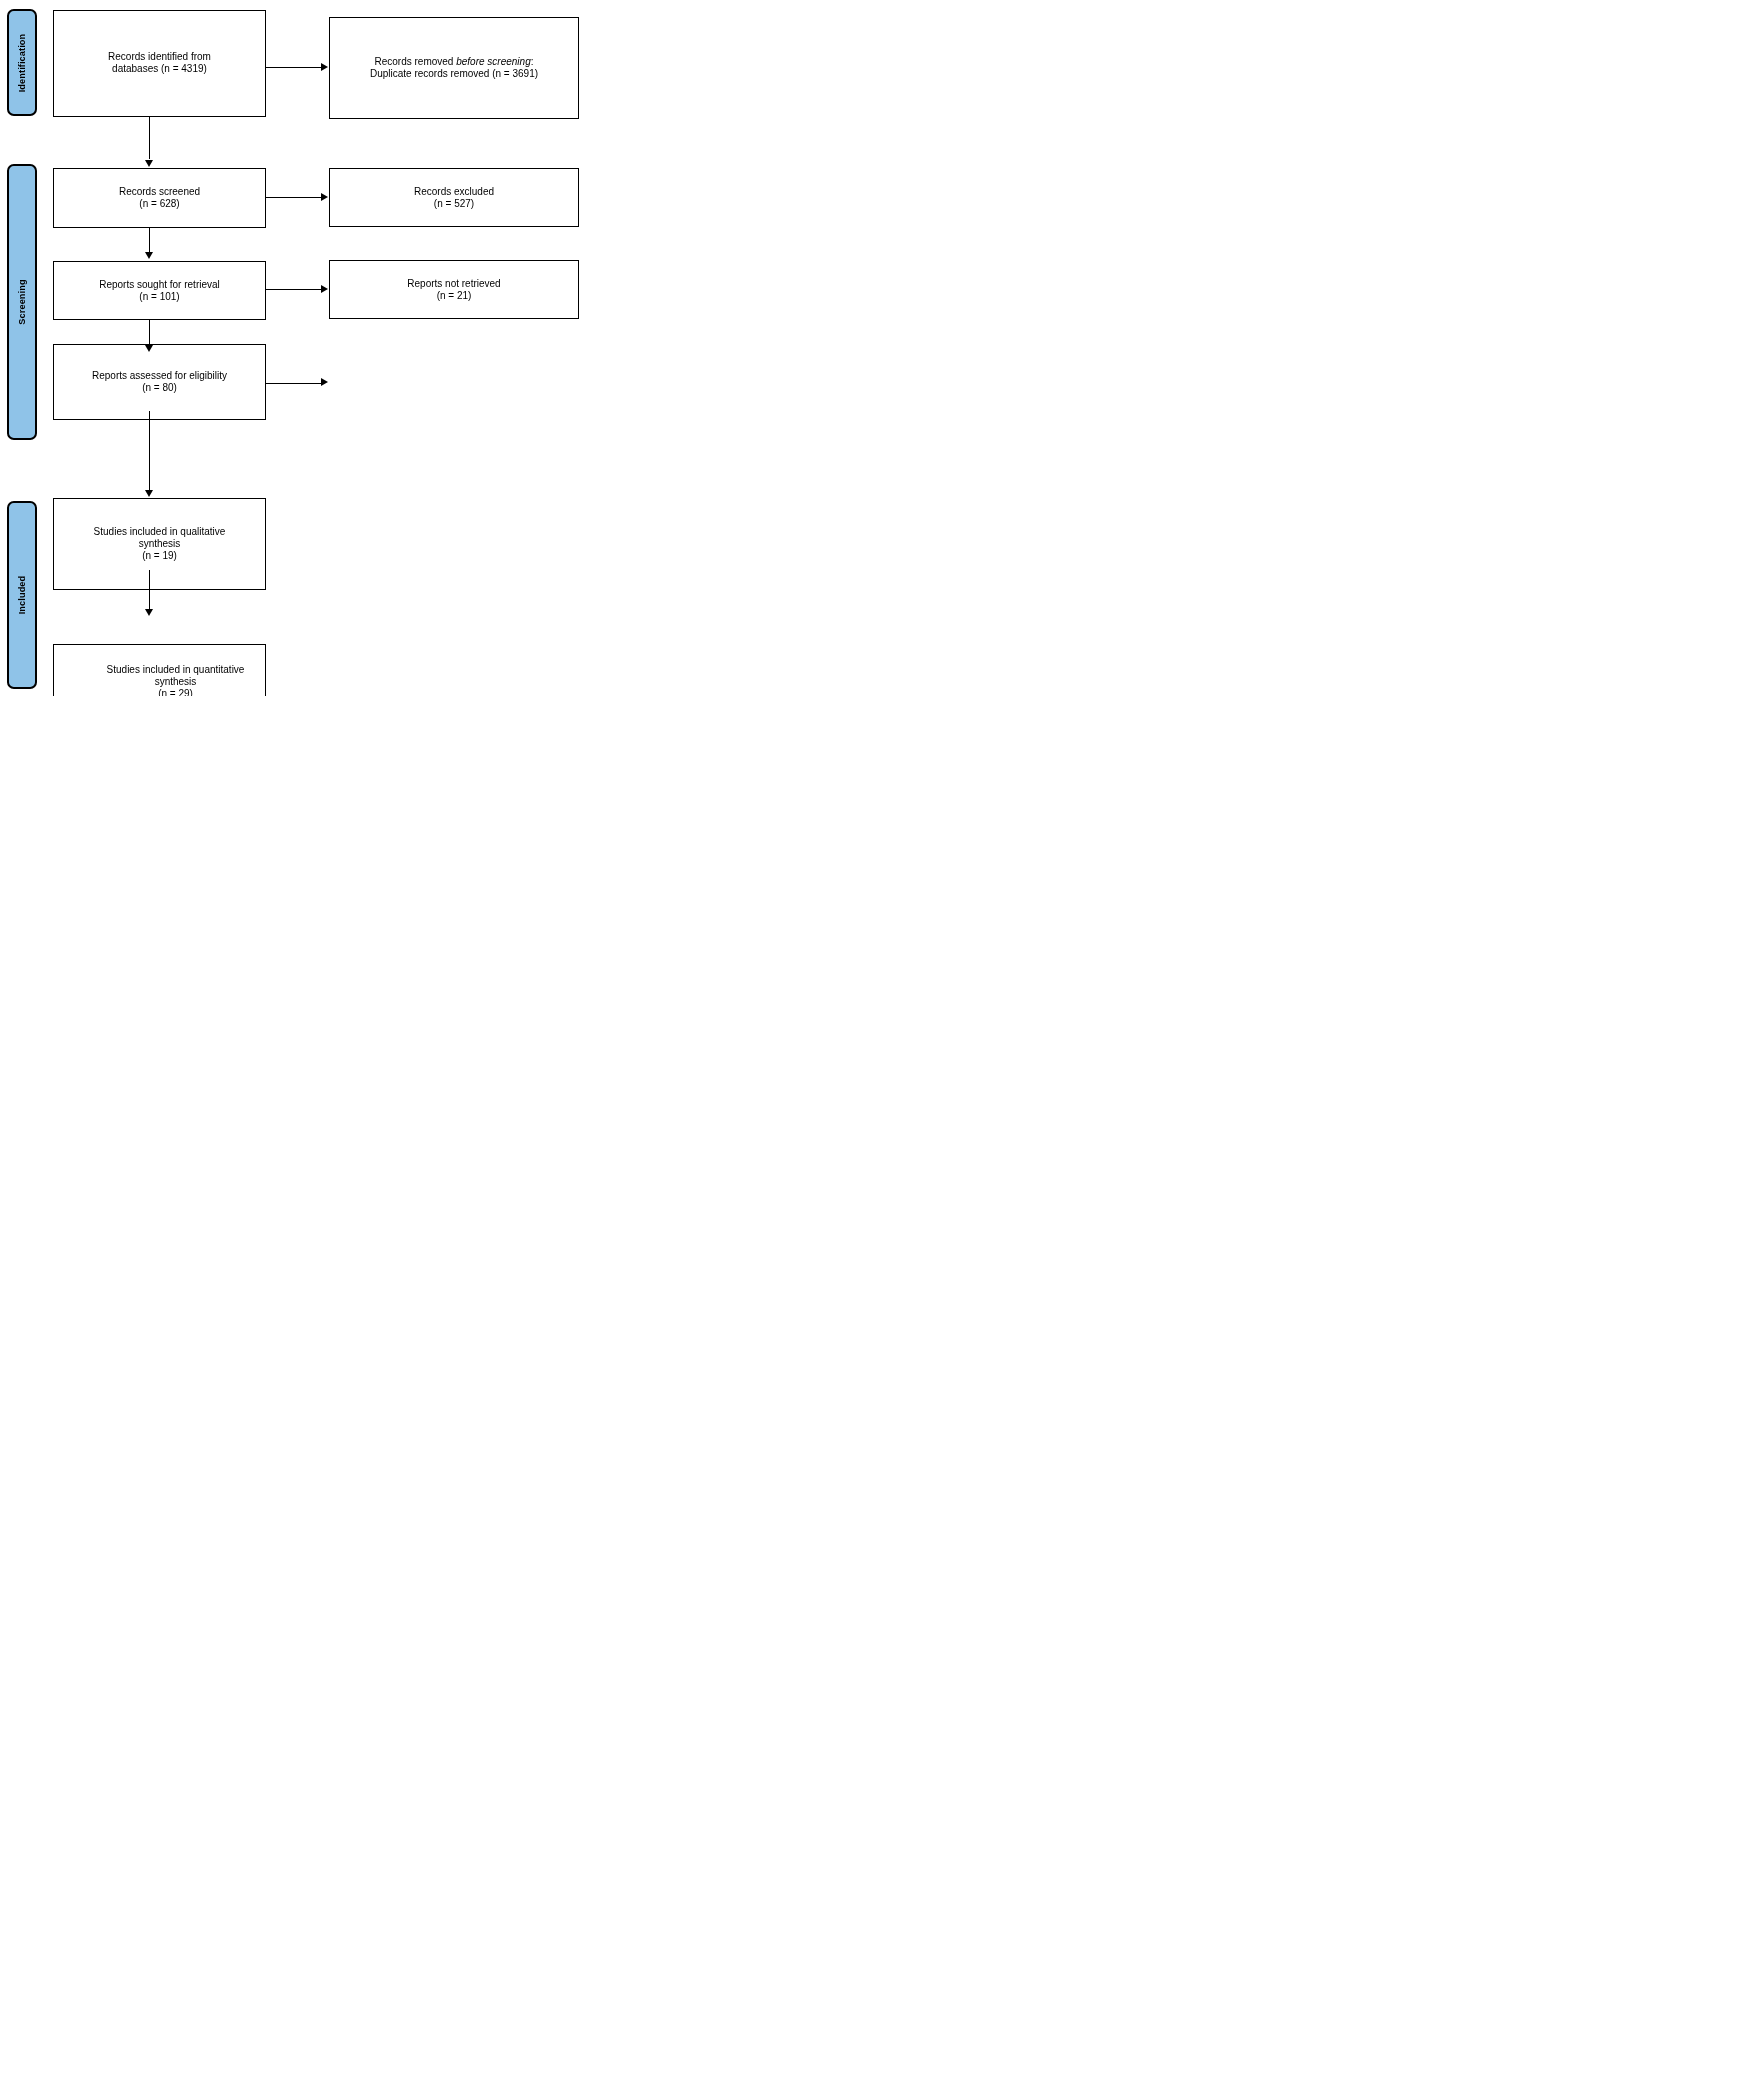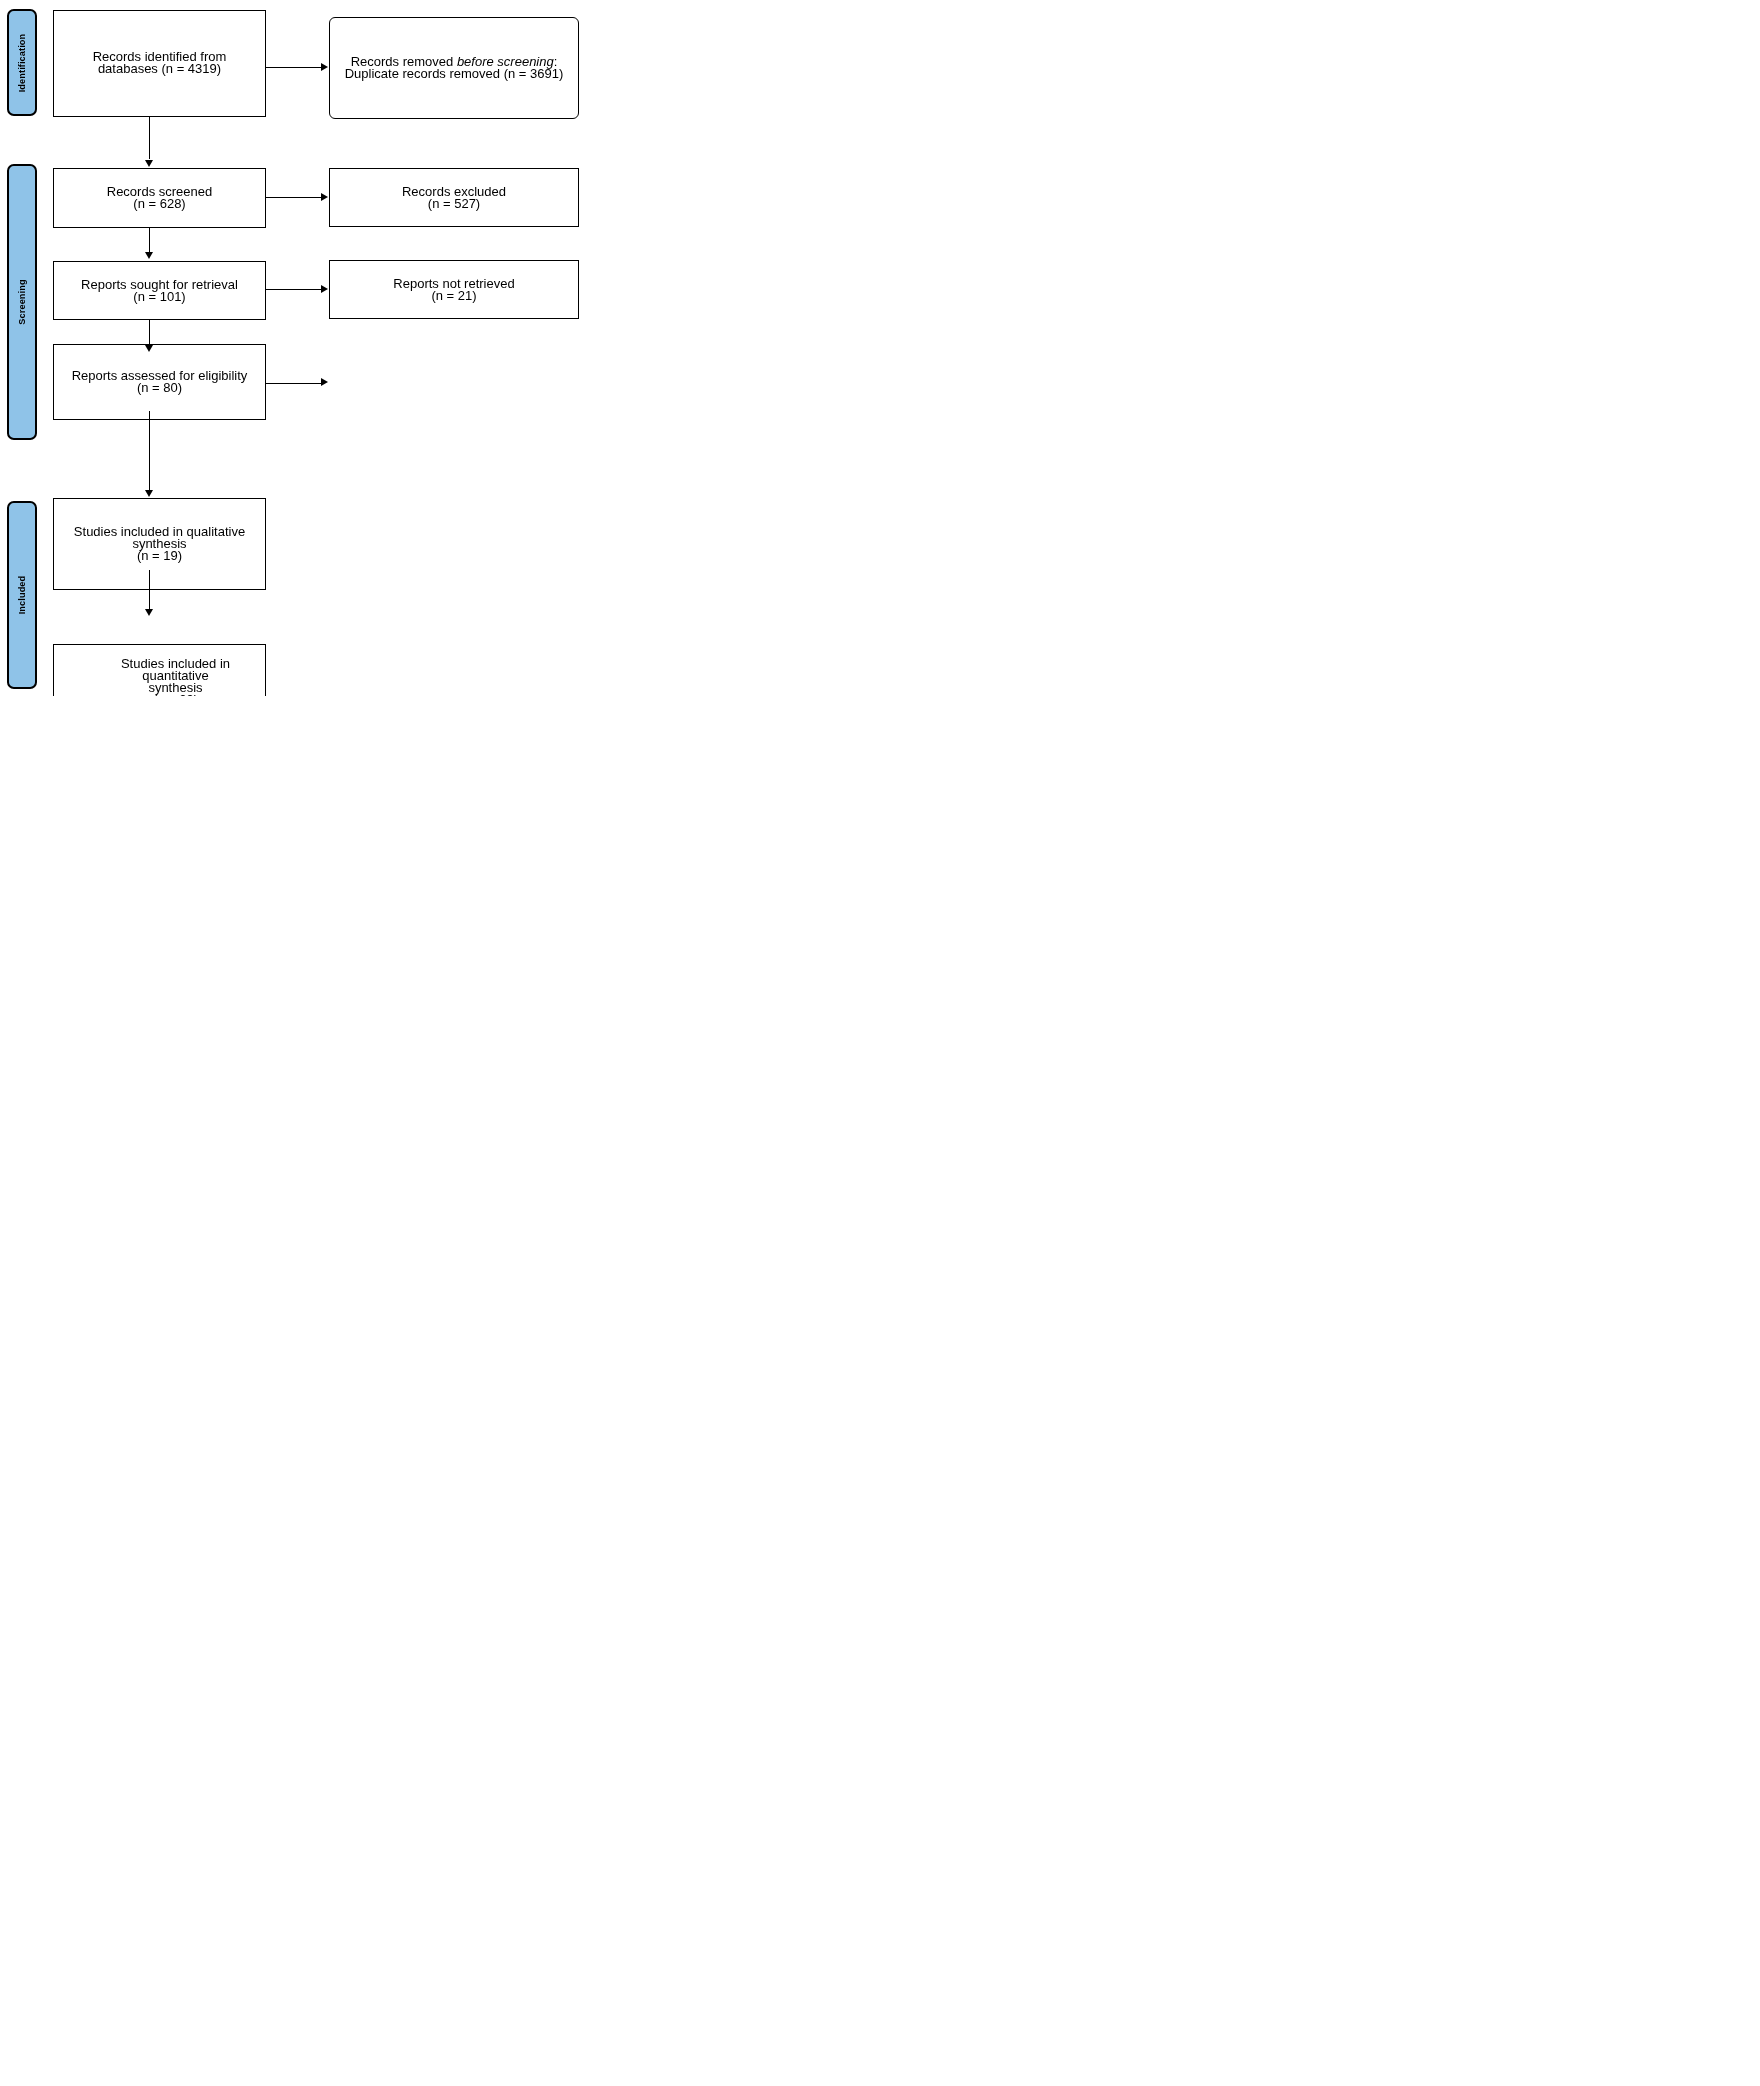--- a/index.html
+++ b/index.html
@@ -35,21 +35,21 @@
   .box{
     position:absolute;
     background:#ffffff;
     border:1.9px solid #000000;
     box-sizing:border-box;
     display:flex;
     flex-direction:column;
     align-items:center;
     justify-content:center;
     text-align:center;
-    font-size:13px;
+    font-size:10px;
     line-height:12px;
   }
   .box-left{left:53px;width:213px;}
   .box-right{left:329px;width:250px;}
   .vline{position:absolute;width:1.4px;background:#000000;}
   .hline{position:absolute;height:1.4px;background:#000000;}
   .head-down{
     position:absolute;width:0;height:0;
     border-left:4.8px solid transparent;
     border-right:4.8px solid transparent;
@@ -103,21 +103,21 @@
     <div class="line">synthesis</div>
     <div class="line">(n = 19)</div>
   </div>
 
   <div class="box box-left" style="top:644px;height:75px;padding-left:32px;">
     <div class="line">Studies included in quantitative</div>
     <div class="line">synthesis</div>
     <div class="line">(n = 29)</div>
   </div>
 
-  <div class="box box-right" style="top:17px;height:102px;border-radius:6px;">
+  <div class="box box-right" style="top:17px;height:102px;">
     <div class="line"><span>Records removed </span><i>before screening</i><span>:</span></div>
     <div class="line">Duplicate records removed (n = 3691)</div>
   </div>
 
   <div class="box box-right" style="top:168px;height:59px;">
     <div class="line">Records excluded</div>
     <div class="line">(n = 527)</div>
   </div>
 
   <div class="box box-right" style="top:260px;height:59px;">

